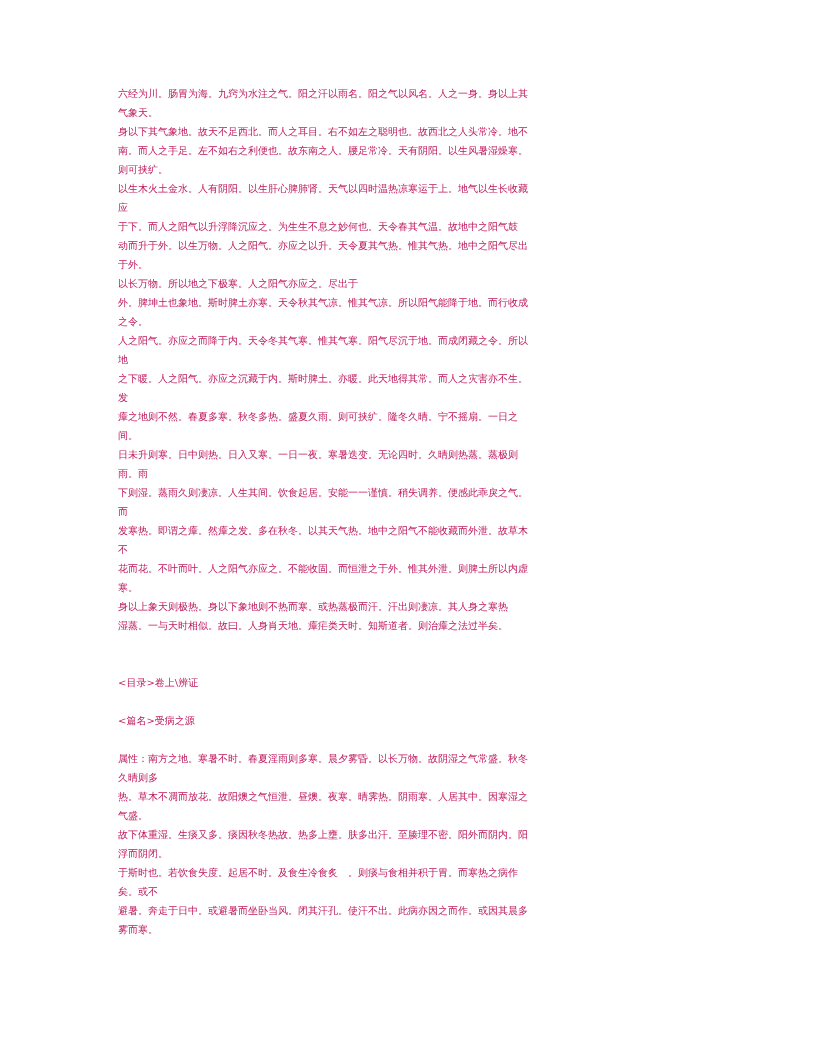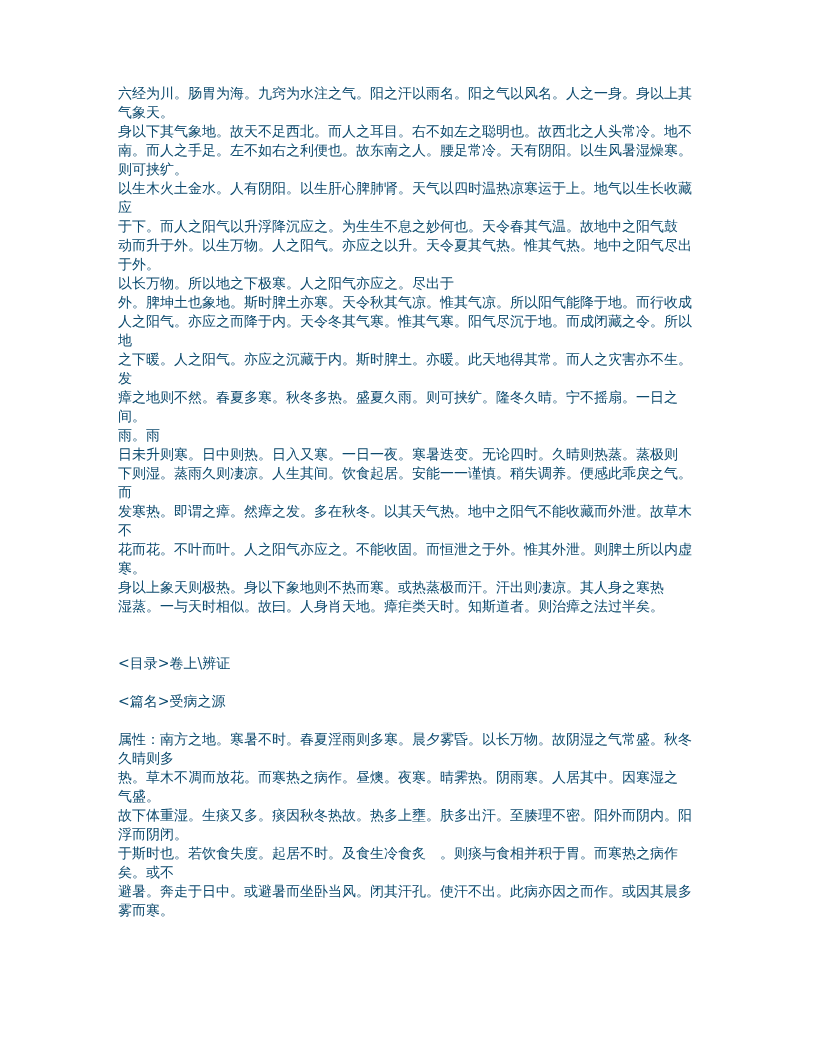--- a/index.html
+++ b/index.html
@@ -18,69 +18,70 @@
     height: 1056px;
     background: #ffffff;
     font-family: "DejaVu Serif", "Liberation Serif", serif;
   }
   .text-block {
     position: absolute;
     left: 118px;
     top: 84px;
   }
   .line {
-    font-size: 14px;
+    font-size: 10px;
     line-height: 19px;
     height: 19px;
     white-space: pre;
-    color: #0c4a6e;
+    color: #be185d;
   }
 </style>
 </head>
 <body>
 
 <div class="page">
   <div class="text-block">
       <div class="line">六经为川。肠胃为海。九窍为水注之气。阳之汗以雨名。阳之气以风名。人之一身。身以上其</div>
       <div class="line">气象天。</div>
       <div class="line">身以下其气象地。故天不足西北。而人之耳目。右不如左之聪明也。故西北之人头常冷。地不</div>
       <div class="line">南。而人之手足。左不如右之利便也。故东南之人。腰足常冷。天有阴阳。以生风暑湿燥寒。</div>
       <div class="line">则可挟纩。</div>
       <div class="line">以生木火土金水。人有阴阳。以生肝心脾肺肾。天气以四时温热凉寒运于上。地气以生长收藏</div>
       <div class="line">应</div>
       <div class="line">于下。而人之阳气以升浮降沉应之。为生生不息之妙何也。天令春其气温。故地中之阳气鼓</div>
       <div class="line">动而升于外。以生万物。人之阳气。亦应之以升。天令夏其气热。惟其气热。地中之阳气尽出</div>
       <div class="line">于外。</div>
       <div class="line">以长万物。所以地之下极寒。人之阳气亦应之。尽出于</div>
       <div class="line">外。脾坤土也象地。斯时脾土亦寒。天令秋其气凉。惟其气凉。所以阳气能降于地。而行收成</div>
+      <div class="line">之令。</div>
       <div class="line">人之阳气。亦应之而降于内。天令冬其气寒。惟其气寒。阳气尽沉于地。而成闭藏之令。所以</div>
       <div class="line">地</div>
       <div class="line">之下暖。人之阳气。亦应之沉藏于内。斯时脾土。亦暖。此天地得其常。而人之灾害亦不生。</div>
       <div class="line">发</div>
       <div class="line">瘴之地则不然。春夏多寒。秋冬多热。盛夏久雨。则可挟纩。隆冬久晴。宁不摇扇。一日之</div>
       <div class="line">间。</div>
+      <div class="line">日未升则寒。日中则热。日入又寒。一日一夜。寒暑迭变。无论四时。久晴则热蒸。蒸极则</div>
       <div class="line">雨。雨</div>
-      <div class="line">日未升则寒。日中则热。日入又寒。一日一夜。寒暑迭变。无论四时。久晴则热蒸。蒸极则</div>
       <div class="line">下则湿。蒸雨久则凄凉。人生其间。饮食起居。安能一一谨慎。稍失调养。便感此乖戾之气。</div>
       <div class="line">而</div>
       <div class="line">发寒热。即谓之瘴。然瘴之发。多在秋冬。以其天气热。地中之阳气不能收藏而外泄。故草木</div>
       <div class="line">不</div>
       <div class="line">花而花。不叶而叶。人之阳气亦应之。不能收固。而恒泄之于外。惟其外泄。则脾土所以内虚</div>
       <div class="line">寒。</div>
       <div class="line">身以上象天则极热。身以下象地则不热而寒。或热蒸极而汗。汗出则凄凉。其人身之寒热</div>
       <div class="line">湿蒸。一与天时相似。故曰。人身肖天地。瘴疟类天时。知斯道者。则治瘴之法过半矣。</div>
       <div class="line"></div>
       <div class="line"></div>
       <div class="line">&lt;目录&gt;卷上\辨证</div>
       <div class="line"></div>
       <div class="line">&lt;篇名&gt;受病之源</div>
       <div class="line"></div>
       <div class="line">属性：南方之地。寒暑不时。春夏淫雨则多寒。晨夕雾昏。以长万物。故阴湿之气常盛。秋冬</div>
       <div class="line">久晴则多</div>
-      <div class="line">热。草木不凋而放花。而寒热之病作。昼燠。夜寒。晴霁热。阴雨寒。人居其中。因寒湿之</div>
+      <div class="line">热。草木不凋而放花。故阳燠之气恒泄。昼燠。夜寒。晴霁热。阴雨寒。人居其中。因寒湿之</div>
       <div class="line">气盛。</div>
       <div class="line">故下体重湿。生痰又多。痰因秋冬热故。热多上壅。肤多出汗。至腠理不密。阳外而阴内。阳</div>
       <div class="line">浮而阴闭。</div>
       <div class="line">于斯时也。若饮食失度。起居不时。及食生冷食炙　。则痰与食相并积于胃。而寒热之病作</div>
       <div class="line">矣。或不</div>
       <div class="line">避暑。奔走于日中。或避暑而坐卧当风。闭其汗孔。使汗不出。此病亦因之而作。或因其晨多</div>
       <div class="line">雾而寒。</div>
     </div>
 </div>
 

